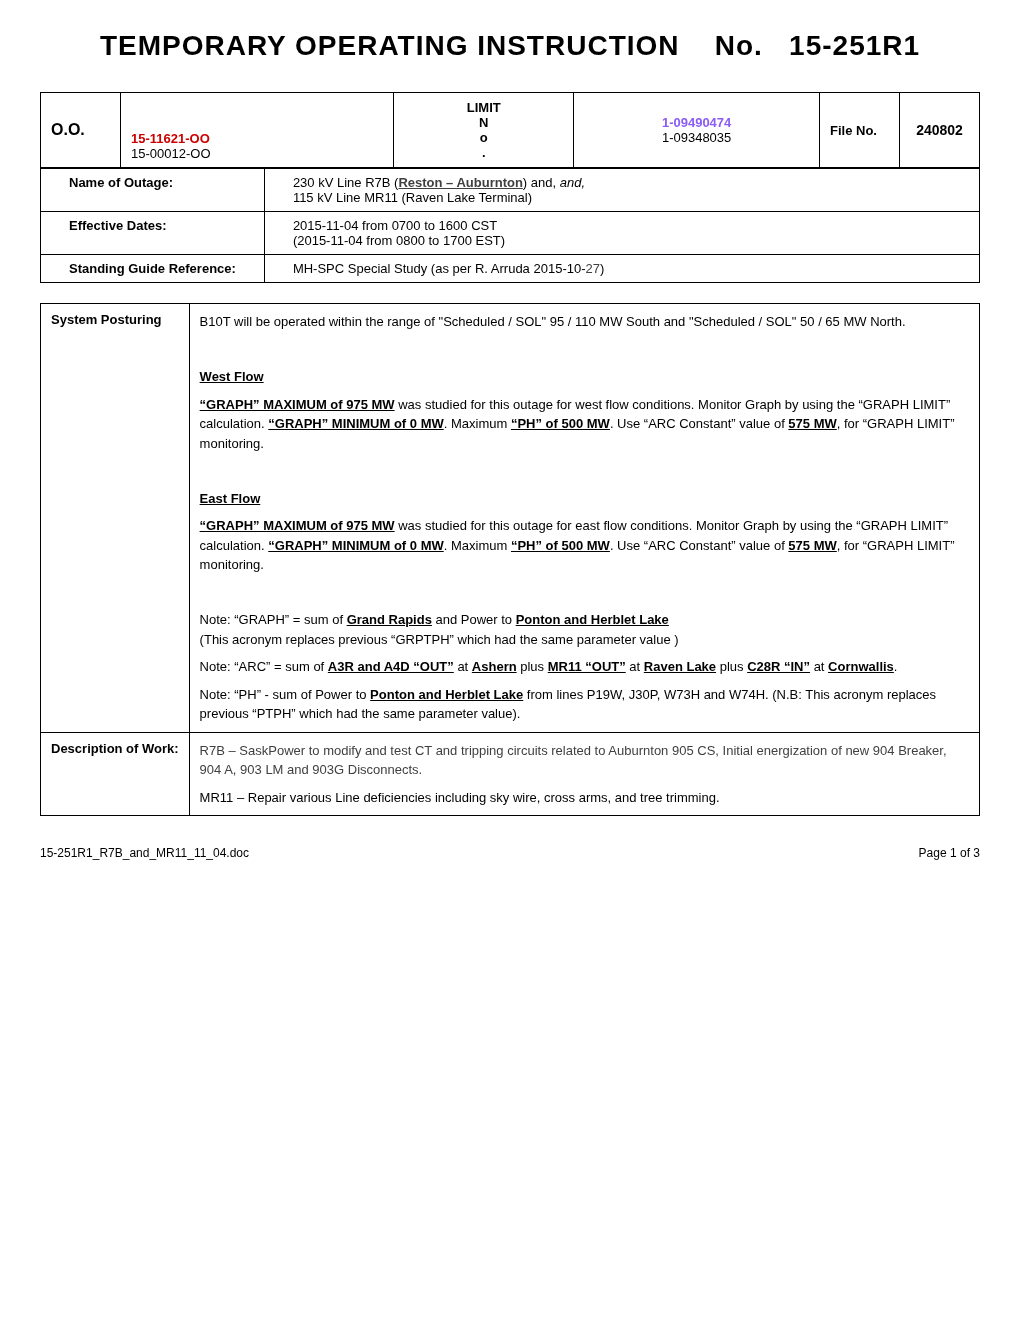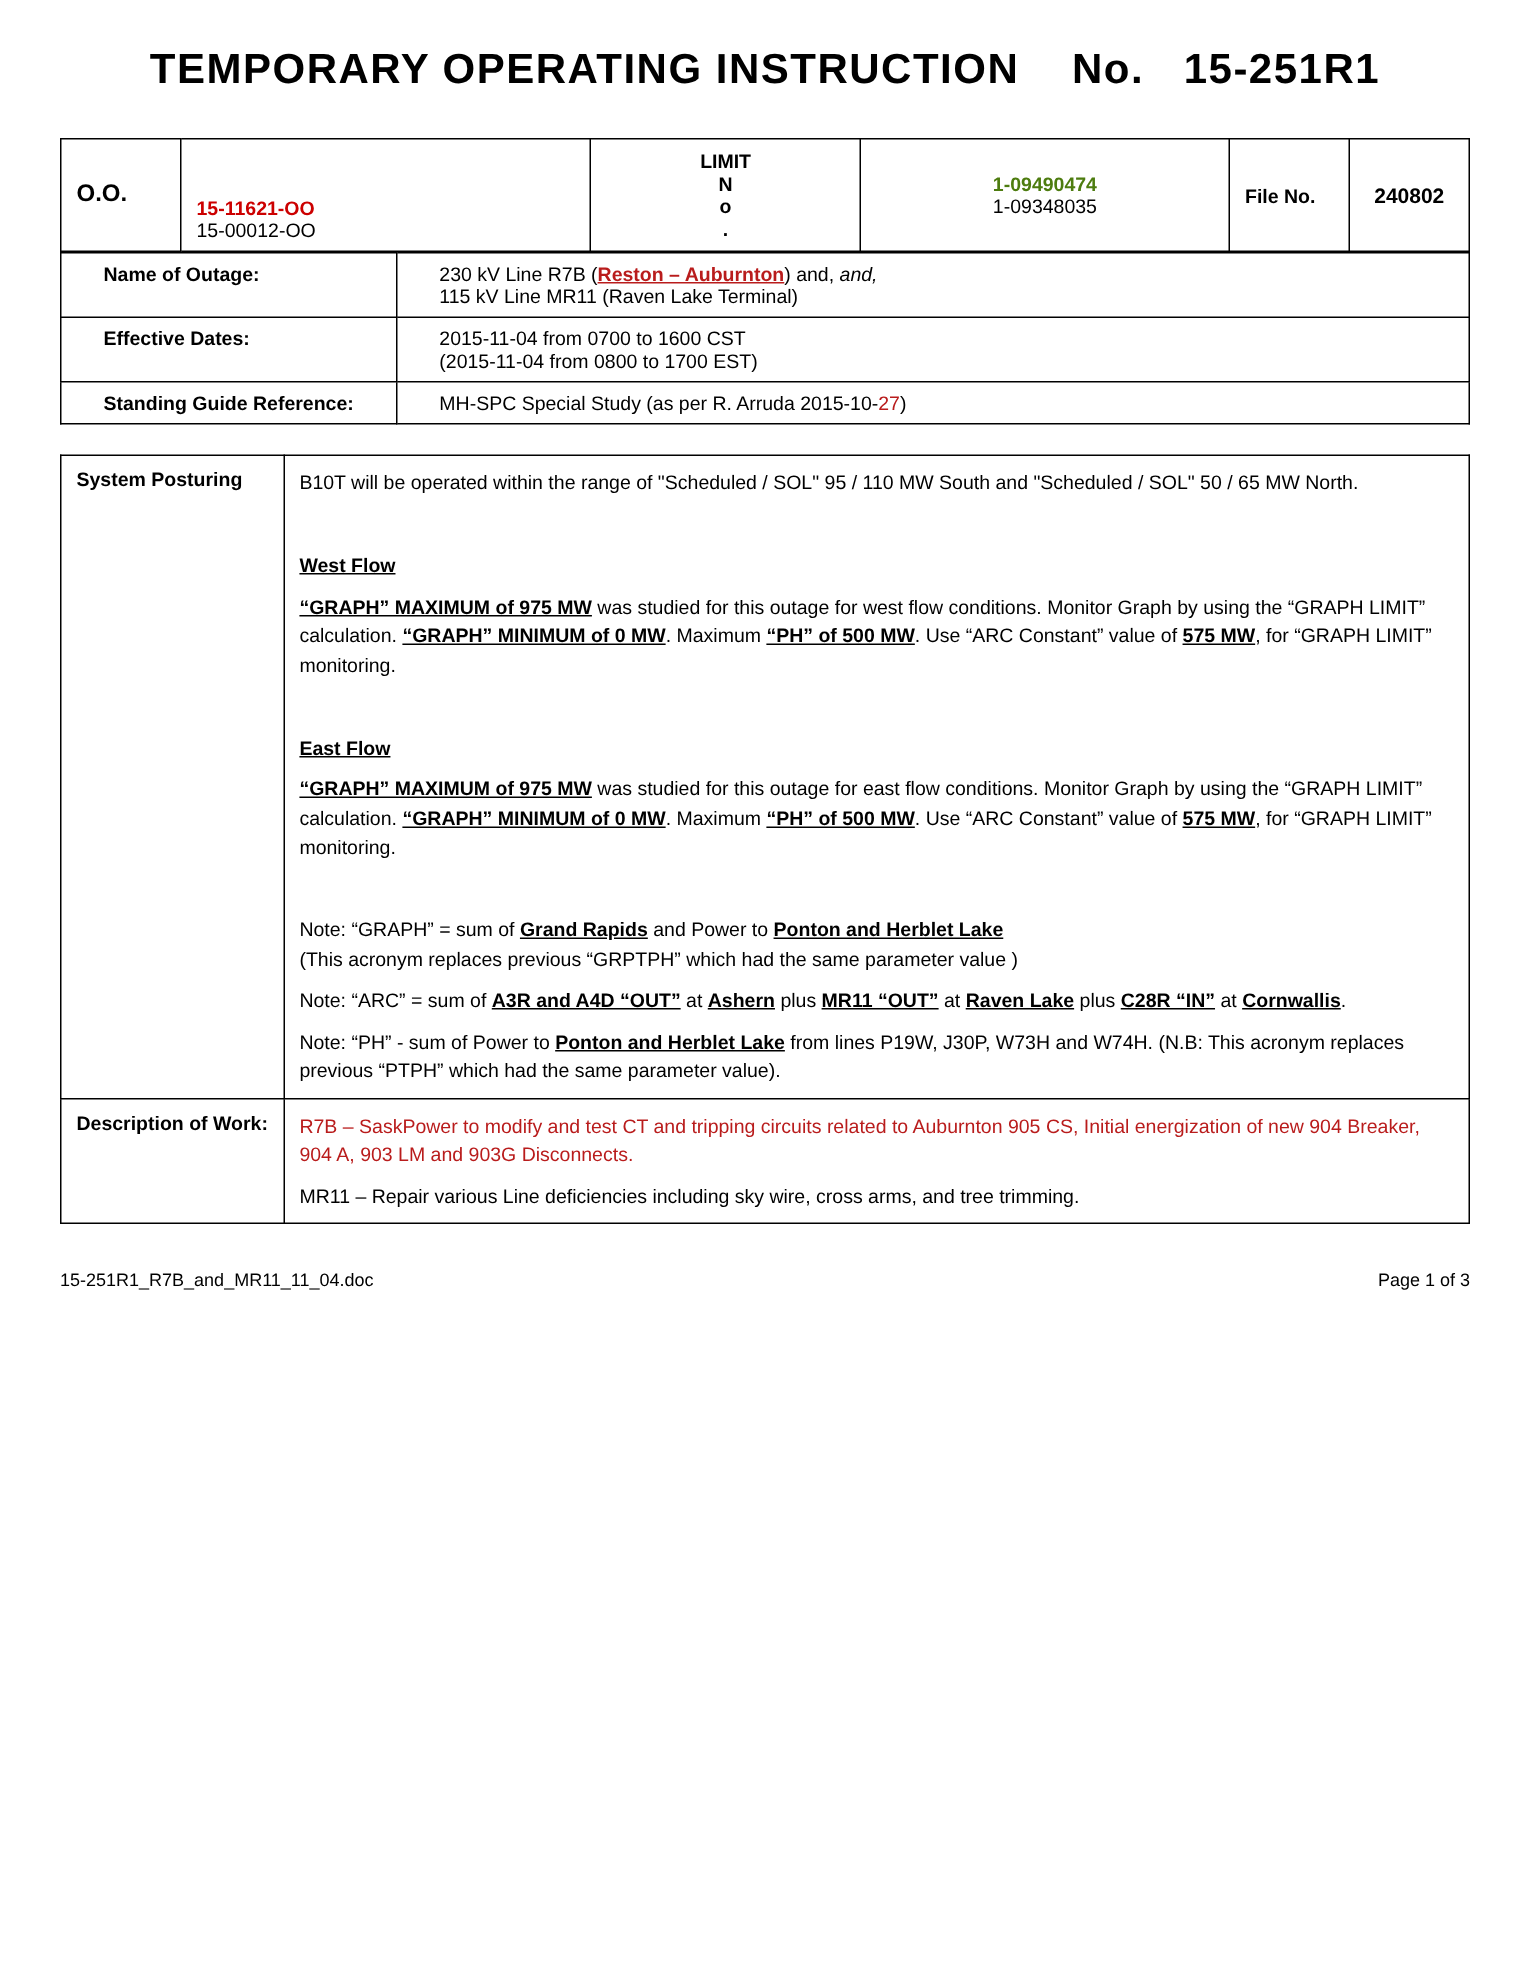--- a/index.html
+++ b/index.html
@@ -45,21 +45,21 @@
     }
     .oo-numbers .red { color: #cc0000; font-weight: bold; }
     .miso-cell {
       text-align: center;
       font-size: 13px;
       font-weight: bold;
     }
     .miso-numbers {
       font-size: 13px;
     }
-    .miso-numbers .red { color: #4d7c0f; }
+    .miso-numbers .red { color: #8b5cf6; }
     .fileno-cell {
       font-weight: bold;
       font-size: 13px;
     }
 
     
     .info-table {
       width: 100%;
       border-collapse: collapse;
       border: 1px solid #000;
@@ -102,21 +102,21 @@
     .content-cell p {
       margin-bottom: 8px;
     }
     .content-cell p:last-child {
       margin-bottom: 0;
     }
 
     .underline { text-decoration: underline; }
     .bold { font-weight: bold; }
     .bold-underline { font-weight: bold; text-decoration: underline; }
-    .red { color: #b91c1c; }
+    .red { color: #404040; }
 
     .footer {
       margin-top: 30px;
       display: flex;
       justify-content: space-between;
       font-size: 12px;
     }
   </style>
 </head>
 <body>

